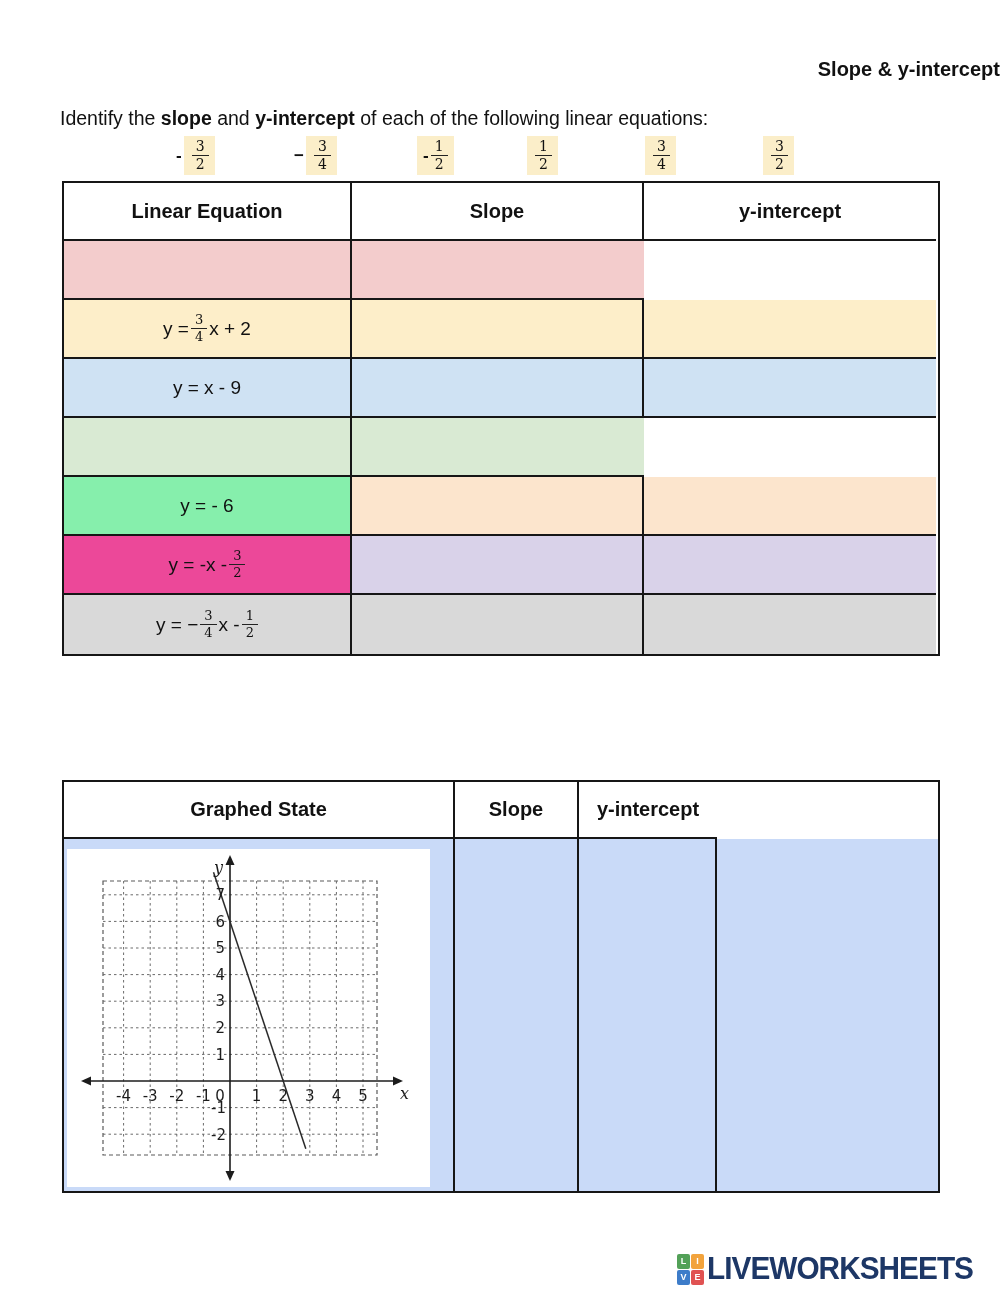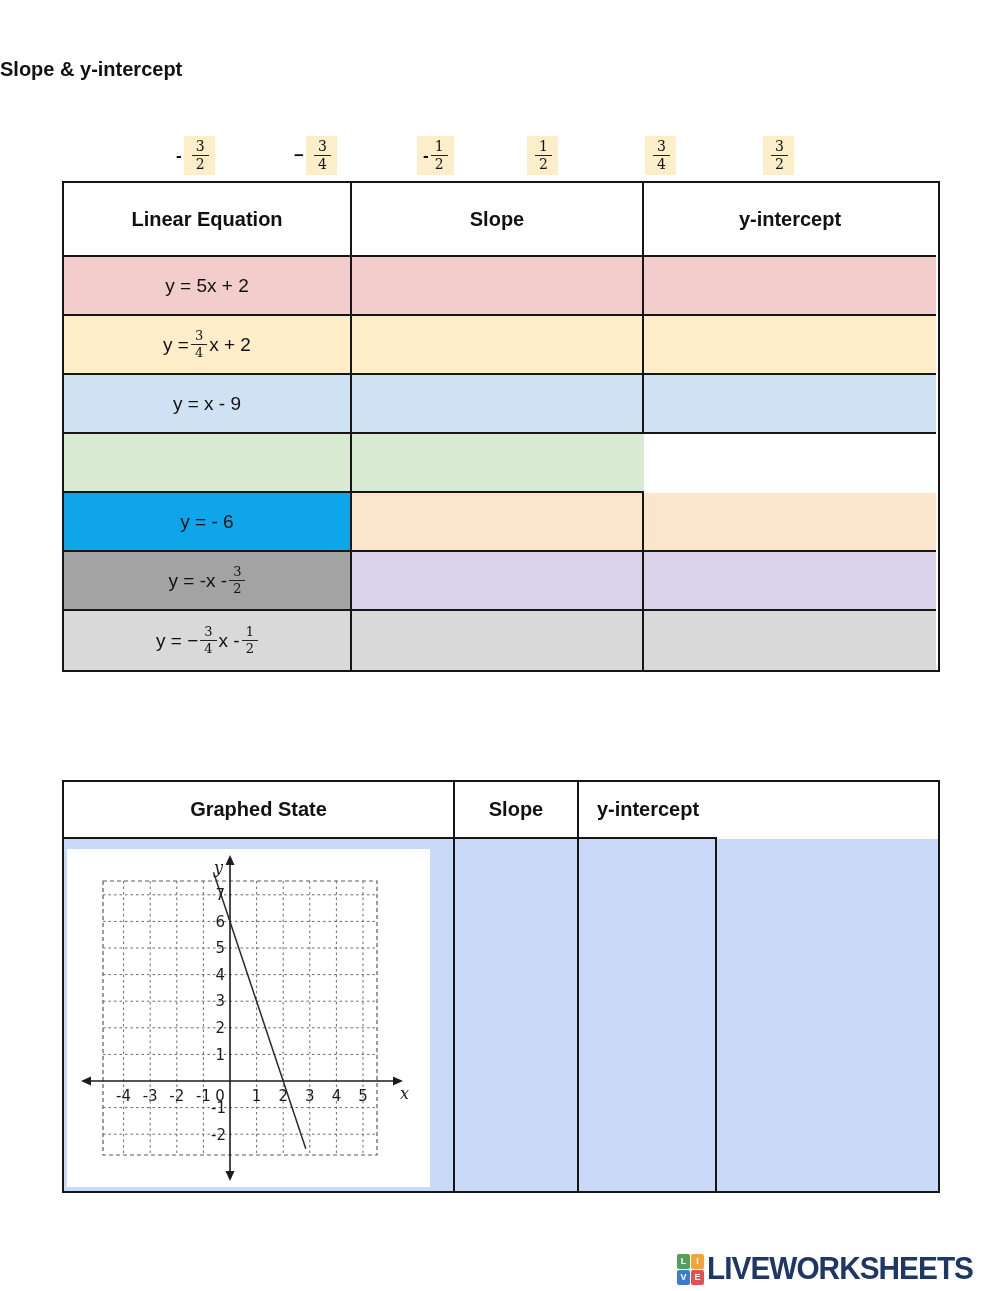--- a/index.html
+++ b/index.html
@@ -1,21 +1,21 @@
 <!DOCTYPE html>
 <html><head>
 <meta charset="utf-8">
 <style>
   * { margin:0; padding:0; box-sizing:border-box; }
   body { background:#fff; }
   .page {
     position:relative; width:1000px; height:1291px; background:#ffffff;
     font-family:"Liberation Sans", sans-serif; color:#111; overflow:hidden;
   }
-  .title { position:absolute; top:58px; left:0; width:1000px; text-align:left;
+  .title { position:absolute; top:58px; left:0; width:1000px; text-align:right;
     font-size:20px; font-weight:bold; }
   .intro { position:absolute; top:107px; left:60px; width:890px; font-size:19.5px; }
   .intro b { font-weight:bold; }
 
   
   .options { position:absolute; top:136px; left:0; width:1000px; height:44px; }
   .opt { position:absolute; top:0; display:flex; align-items:center; font-size:17px; }
   .opt-prefix { margin-right:3px; font-weight:bold; letter-spacing:-1px; }
   .opt-hl { display:inline-flex; align-items:center; padding:3px 6px; }
   .opt-hl-prefix { font-weight:bold; margin-right:2px; }
@@ -24,21 +24,21 @@
   .frac .num { display:block; border-bottom:1.4px solid #222; padding:0 4px 1px; }
   .frac .den { display:block; padding-top:1px; }
 
   
   .t1 { position:absolute; top:181px; left:62px; width:878px; border:2px solid #161616; }
   .t1 .hrow, .t1 .brow { display:grid; grid-template-columns:288px 292px 292px; }
   .t1 .cell { border-right:2px solid #161616; border-bottom:2px solid #161616;
     display:flex; align-items:center; justify-content:center; }
   .t1 .cell:last-child { border-right:none; }
   .t1 .brow:last-child .cell { border-bottom:none; }
-  .t1 .hcell { height:74px; font-weight:bold; font-size:20px; background:#fff; }
+  .t1 .hcell { height:58px; font-weight:bold; font-size:20px; background:#fff; }
   .t1 .bcell { height:59px; font-size:19px; }
   .eq { display:flex; align-items:center; gap:2px; }
   .eq .frac { font-size:13px; }
 
   
   .para2 { position:absolute; top:694px; left:60px; width:900px; font-size:19.5px; line-height:1.65; white-space:pre-wrap; }
 
   
   .t2 { position:absolute; top:780px; left:62px; width:878px; border:2px solid #161616; }
   .t2 .hrow { display:grid; grid-template-columns:391px 124px 138px 221px; }
@@ -60,20 +60,21 @@
     font-size:9px; font-weight:bold; border-radius:2px; }
   .lw-word { font-size:31px; font-weight:bold; letter-spacing:-1px; transform:scaleX(0.96); transform-origin:left; }
 </style>
 </head>
 <body>
 
 <div class="page">
 
   <div class="title">Slope &amp; y-intercept</div>
 
+  <div class="intro"><span>Identify the </span><b>slope</b><span> and </span><b>y-intercept</b><span> of each of the following linear equations:</span></div>
 
   <div class="options">
     <div class="opt" style="left:176px">
       <span class="opt-prefix">-</span>
       <span class="opt-hl" style="background: rgb(251, 238, 201);">
         <span class="opt-hl-prefix"></span>
         <span class="frac">
             <span class="num">3</span>
             <span class="den">2</span>
           </span>
@@ -132,25 +133,20 @@
   </div>
 
   <div class="t1">
     <div class="hrow">
       <div class="cell hcell">Linear Equation</div>
       <div class="cell hcell">Slope</div>
       <div class="cell hcell">y-intercept</div>
     </div>
 
     <div class="brow">
-      <div class="cell bcell" style="background: rgb(243, 204, 204);">
-        <span class="eq">
-            <span>y = 5x + 2</span>
-          </span>
-      </div>
       <div class="cell bcell" style="background: rgb(243, 204, 204);"></div>
       <div class="cell bcell" style="background: rgb(243, 204, 204);"></div>
     </div>
 
     <div class="brow">
       <div class="cell bcell" style="background: rgb(253, 238, 201);">
         <span class="eq">
             <span>y = </span>
             <span class="frac">
               <span class="num">3</span>
@@ -172,31 +168,31 @@
       <div class="cell bcell" style="background: rgb(207, 226, 243);"></div>
       <div class="cell bcell" style="background: rgb(207, 226, 243);"></div>
     </div>
 
     <div class="brow">
       <div class="cell bcell" style="background: rgb(217, 234, 211);"></div>
       <div class="cell bcell" style="background: rgb(217, 234, 211);"></div>
     </div>
 
     <div class="brow">
-      <div class="cell bcell" style="background: #0ea5e9;">
+      <div class="cell bcell" style="background: #86efac;">
         <span class="eq">
             <span>y = - 6</span>
           </span>
       </div>
       <div class="cell bcell" style="background: rgb(252, 229, 205);"></div>
       <div class="cell bcell" style="background: rgb(252, 229, 205);"></div>
     </div>
 
     <div class="brow">
-      <div class="cell bcell" style="background: #a3a3a3;">
+      <div class="cell bcell" style="background: #ec4899;">
         <span class="eq">
             <span>y = -x - </span>
             <span class="frac">
               <span class="num">3</span>
               <span class="den">2</span>
             </span>
           </span>
       </div>
       <div class="cell bcell" style="background: rgb(217, 210, 233);"></div>
       <div class="cell bcell" style="background: rgb(217, 210, 233);"></div>

